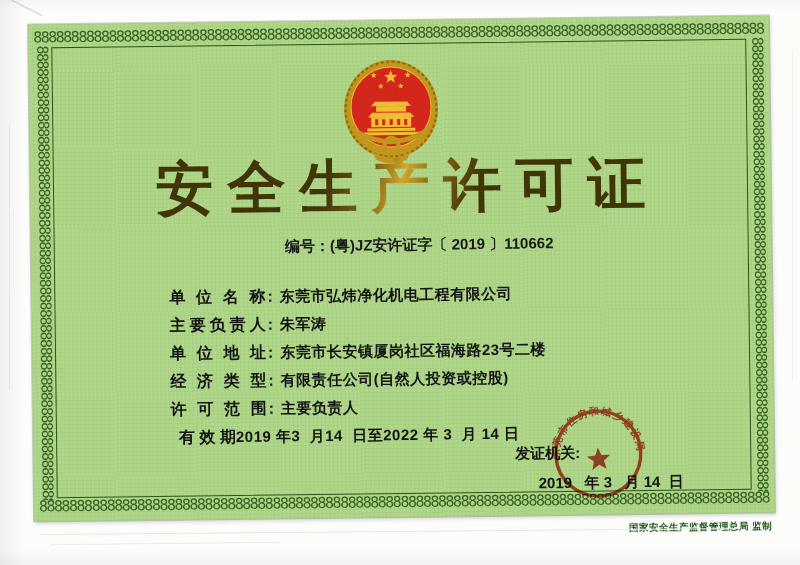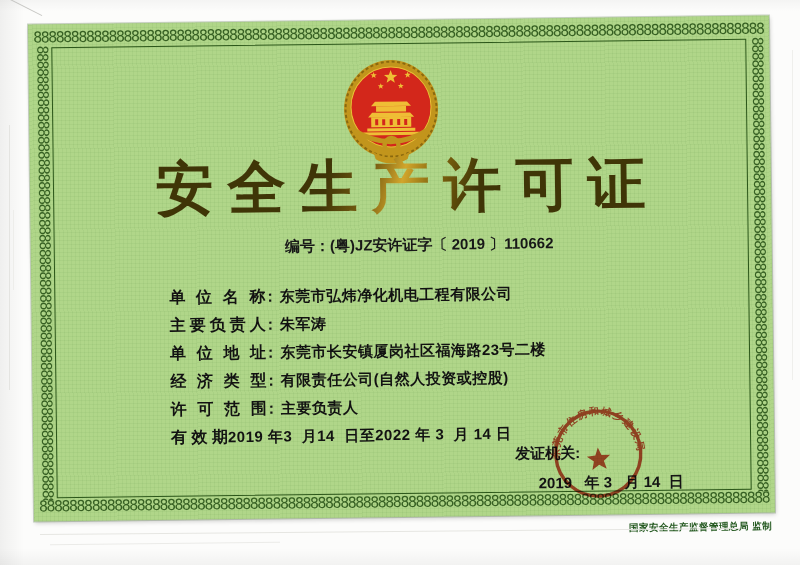--- a/index.html
+++ b/index.html
@@ -61,21 +61,21 @@
     transform:translateX(calc(-50% + 18px));
     font-size:15px; font-weight:700; color:#181818; white-space:pre;
   }
 
   .fields { position:absolute; left:138px; top:265px; }
   .row { display:flex; align-items:baseline; height:28px; color:#121212; }
   .flabel {
     width:96px; font-size:16px; font-weight:700;
     text-align:justify; text-align-last:justify;
   }
-  .flabel.plain { width:auto; text-align-last:auto; white-space:pre; }
+  .flabel.plain { width:auto; text-align-last:auto; white-space:pre;margin-left:8px; }
   .colon { font-weight:700; font-size:16px; margin:0 7px 0 2px; }
   .fvalue { font-size:15px; font-weight:700; letter-spacing:.5px; white-space:pre; }
 
   .issue-label { position:absolute; left:482px; top:426px; font-size:15px; font-weight:700; color:#141414; }
   .issue-date  { position:absolute; left:505px; top:456px; font-size:15px; font-weight:700; color:#141414; white-space:pre; }
 
   .seal { position:absolute; left:517px; top:388px; width:96px; height:96px;
           mix-blend-mode:multiply; opacity:.9; transform:rotate(-4deg); }
 
   .supervisor {

